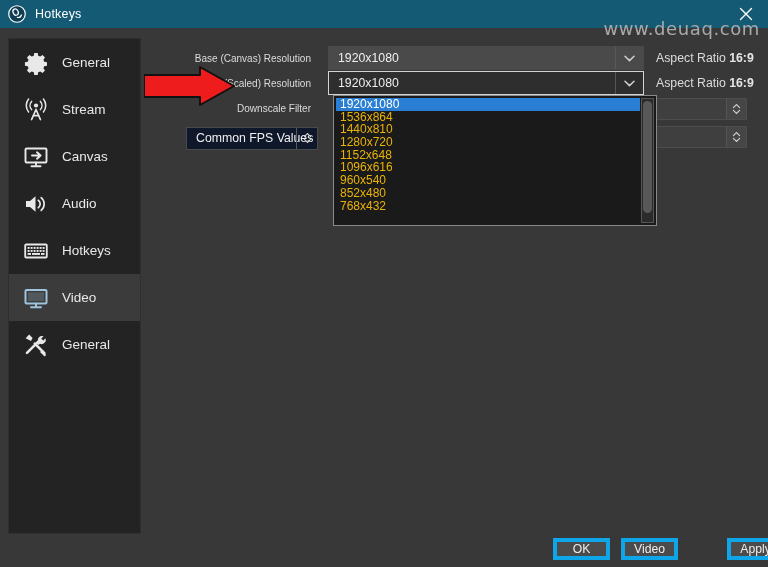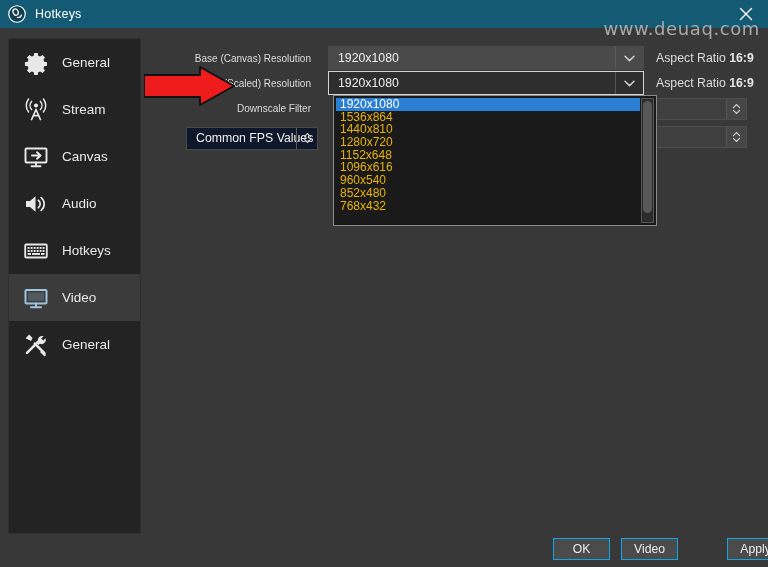--- a/index.html
+++ b/index.html
@@ -273,21 +273,21 @@
     top: 530px;
     width: 768px;
     height: 37px;
   }
   .dlg-btn {
     position: absolute;
     top: 8px;
     width: 57px;
     height: 22px;
     background: #4b4b4b;
-    border: 1px solid #0ea5e9;
+    border: 4px solid #0ea5e9;
     box-sizing: border-box;
     color: #ededed;
     font-size: 12.2px;
     display: flex;
     align-items: center;
     justify-content: center;
   }
   .watermark {
     position: absolute;
     right: 8px;

